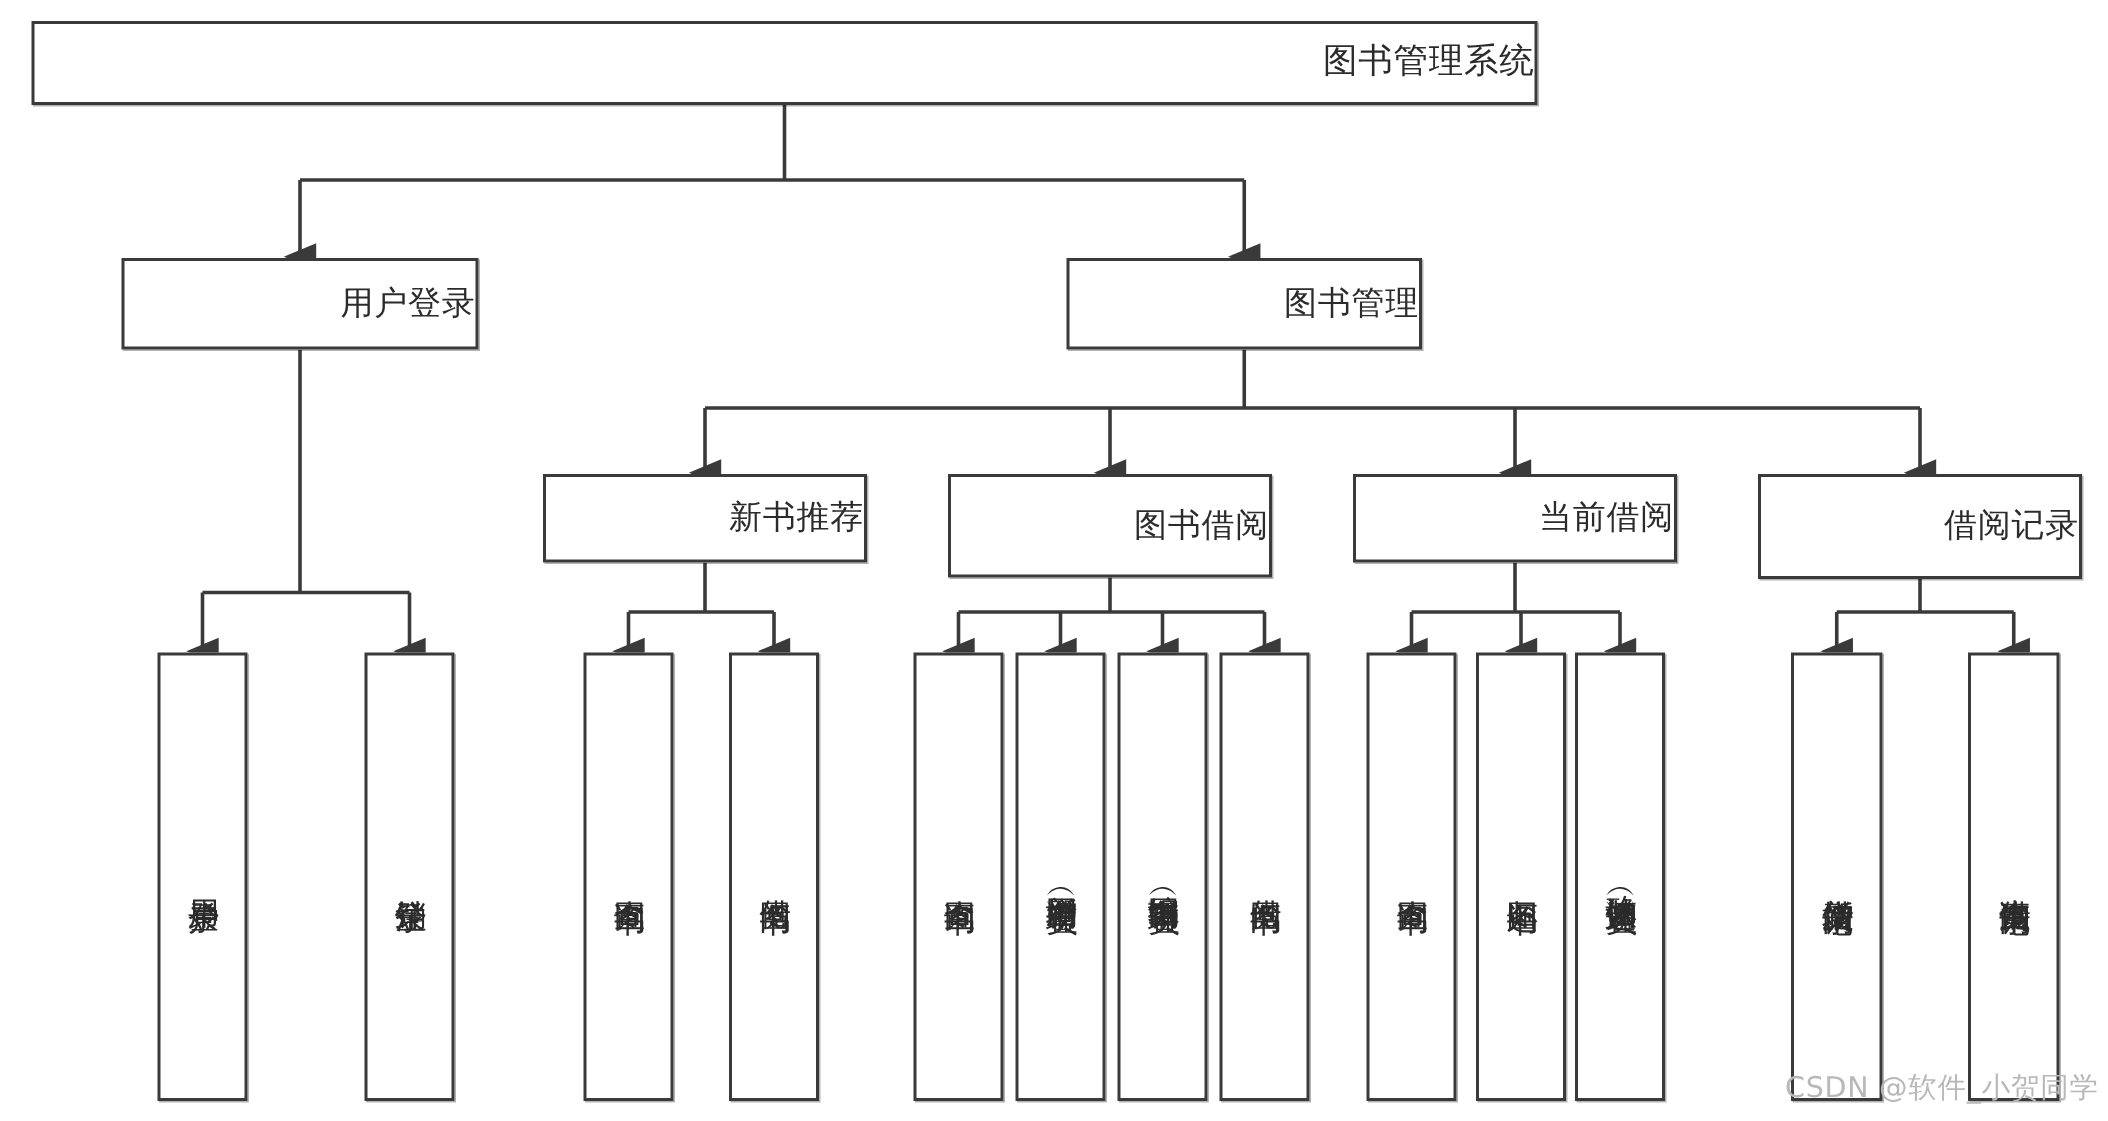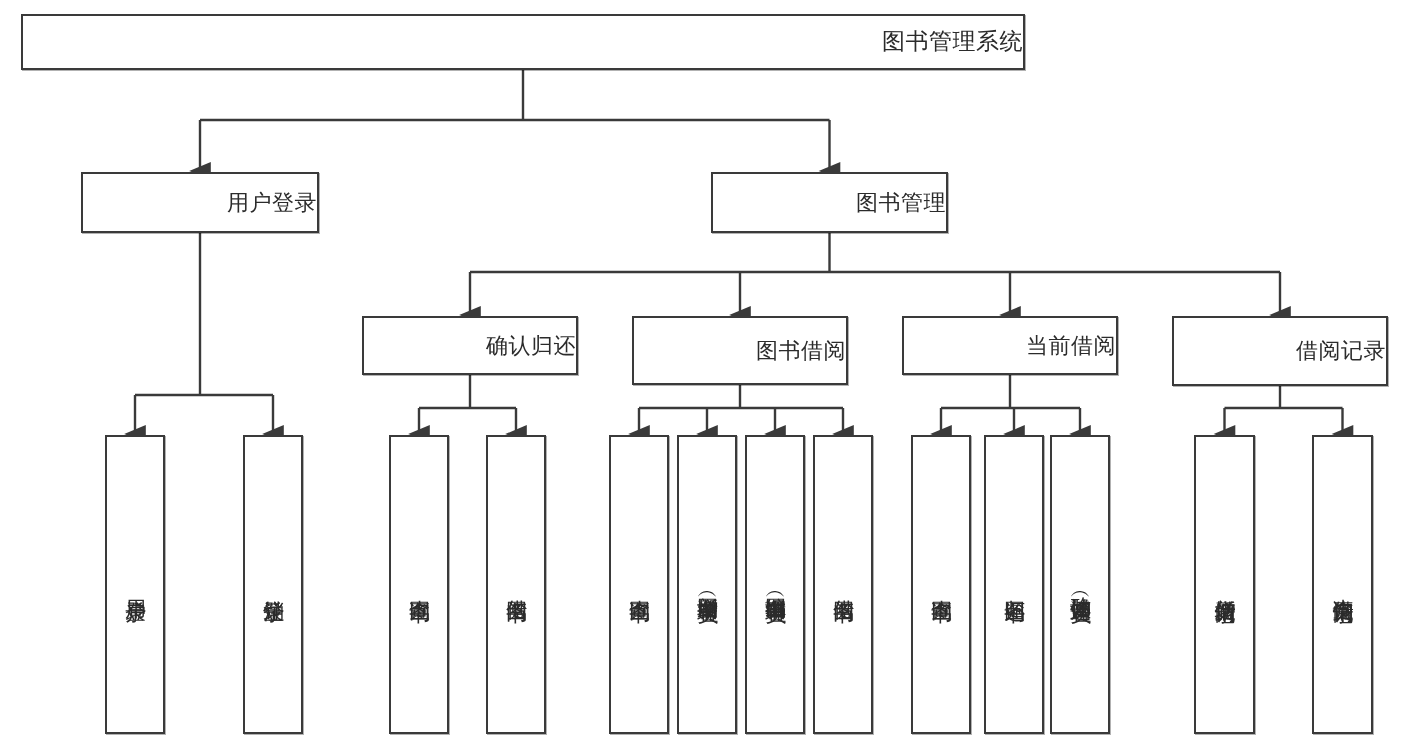--- a/index.html
+++ b/index.html
@@ -127,21 +127,21 @@
       <div class="node horiz root" style="left: 21px; top: 14px; width: 1004px; height: 56px;">
         <span class="lbl">图书管理系统</span>
       </div>
       <div class="node horiz" style="left: 81px; top: 172px; width: 238px; height: 61px;">
         <span class="lbl">用户登录</span>
       </div>
       <div class="node horiz" style="left: 711px; top: 172px; width: 237px; height: 61px;">
         <span class="lbl">图书管理</span>
       </div>
       <div class="node horiz" style="left: 362px; top: 316px; width: 216px; height: 59px;">
-        <span class="lbl">确认归还</span>
+        <span class="lbl">新书推荐</span>
       </div>
       <div class="node horiz" style="left: 632px; top: 316px; width: 216px; height: 69px;">
         <span class="lbl">图书借阅</span>
       </div>
       <div class="node horiz" style="left: 902px; top: 316px; width: 216px; height: 59px;">
         <span class="lbl">当前借阅</span>
       </div>
       <div class="node horiz" style="left: 1172px; top: 316px; width: 216px; height: 70px;">
         <span class="lbl">借阅记录</span>
       </div>
@@ -179,13 +179,14 @@
         <span class="lbl">确认归还（管理员）</span>
       </div>
       <div class="node vert" style="left: 1194px; top: 435px; width: 61px; height: 299px;">
         <span class="lbl">新增借阅记录</span>
       </div>
       <div class="node vert" style="left: 1312px; top: 435px; width: 61px; height: 299px;">
         <span class="lbl">查询借阅记录</span>
       </div>
     </div>
 
+  <div class="watermark">CSDN @软件_小贺同学</div>
 </div>
 
 </body></html>

